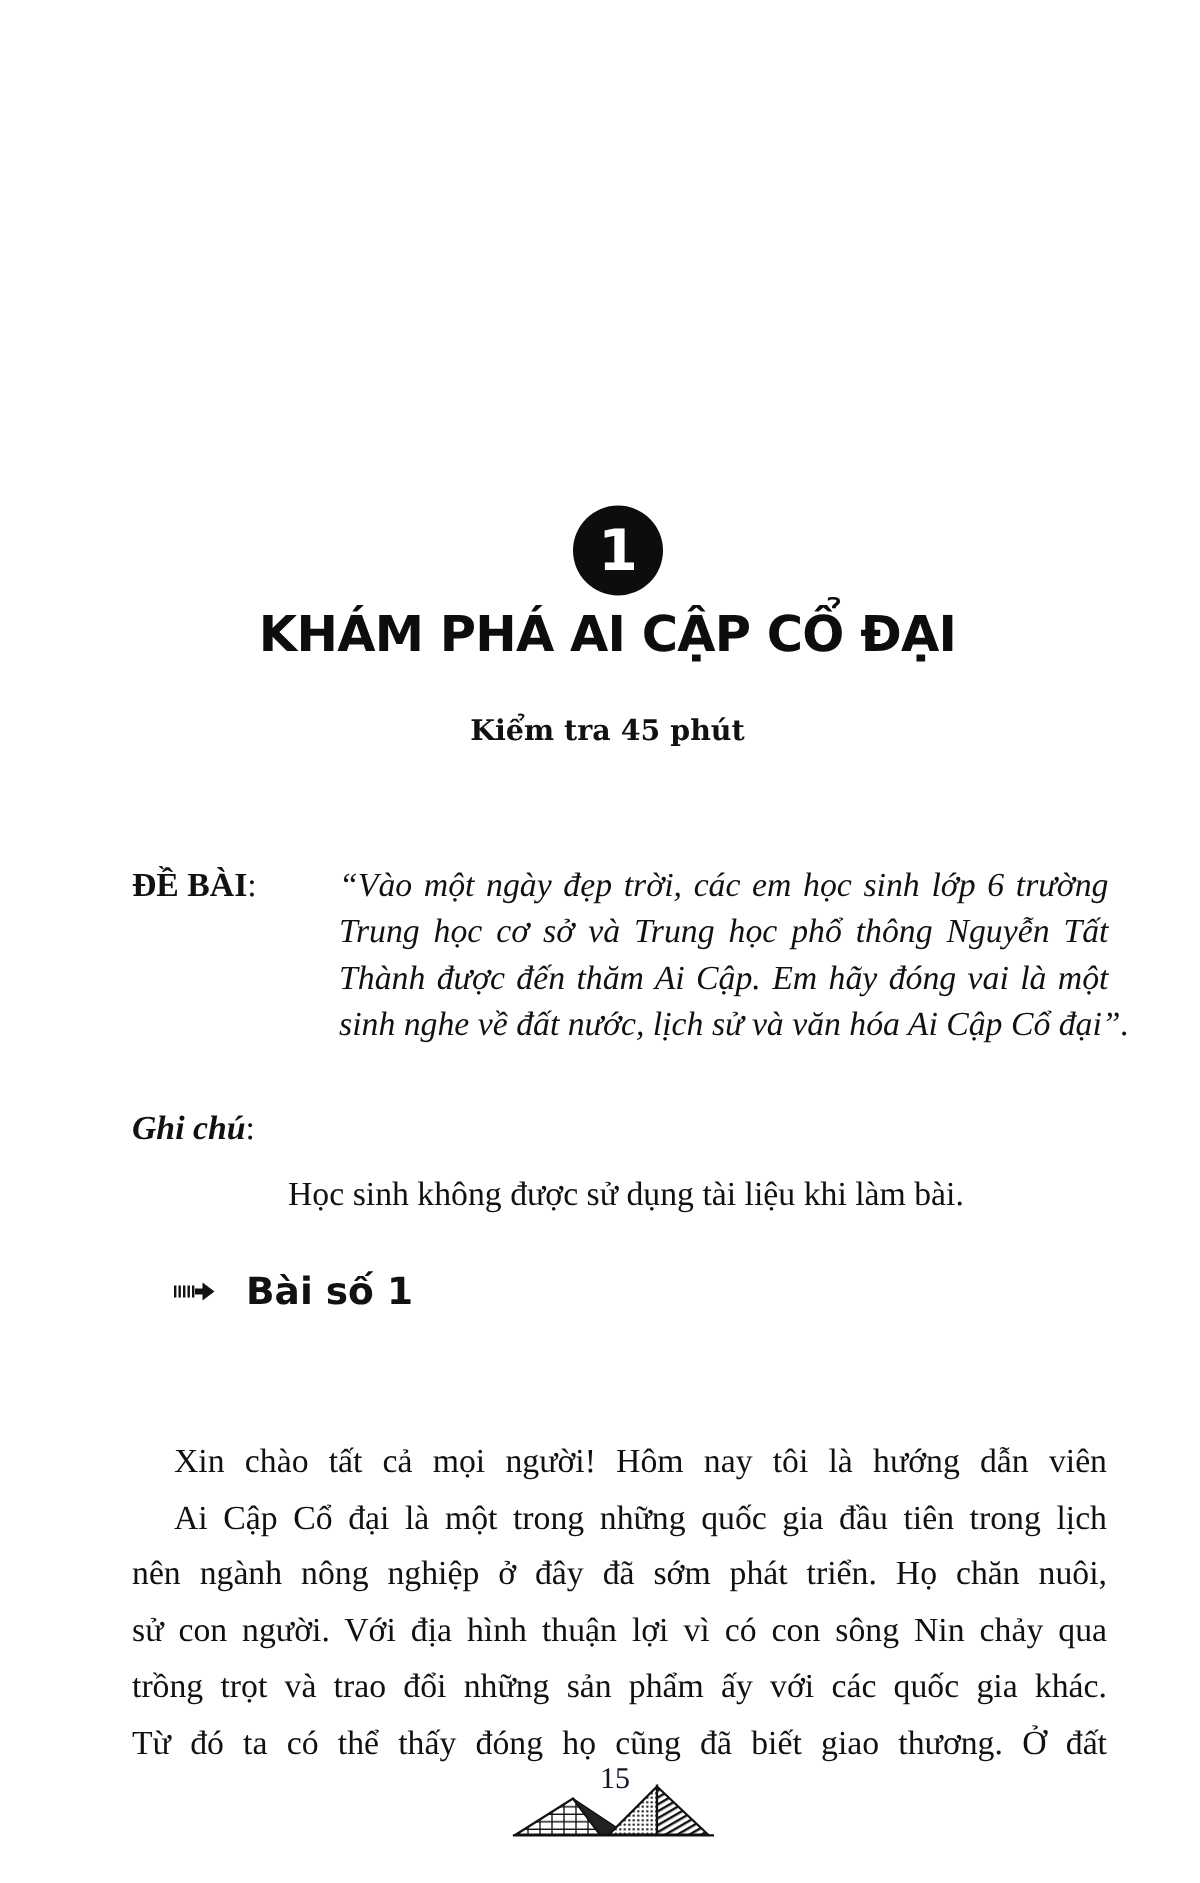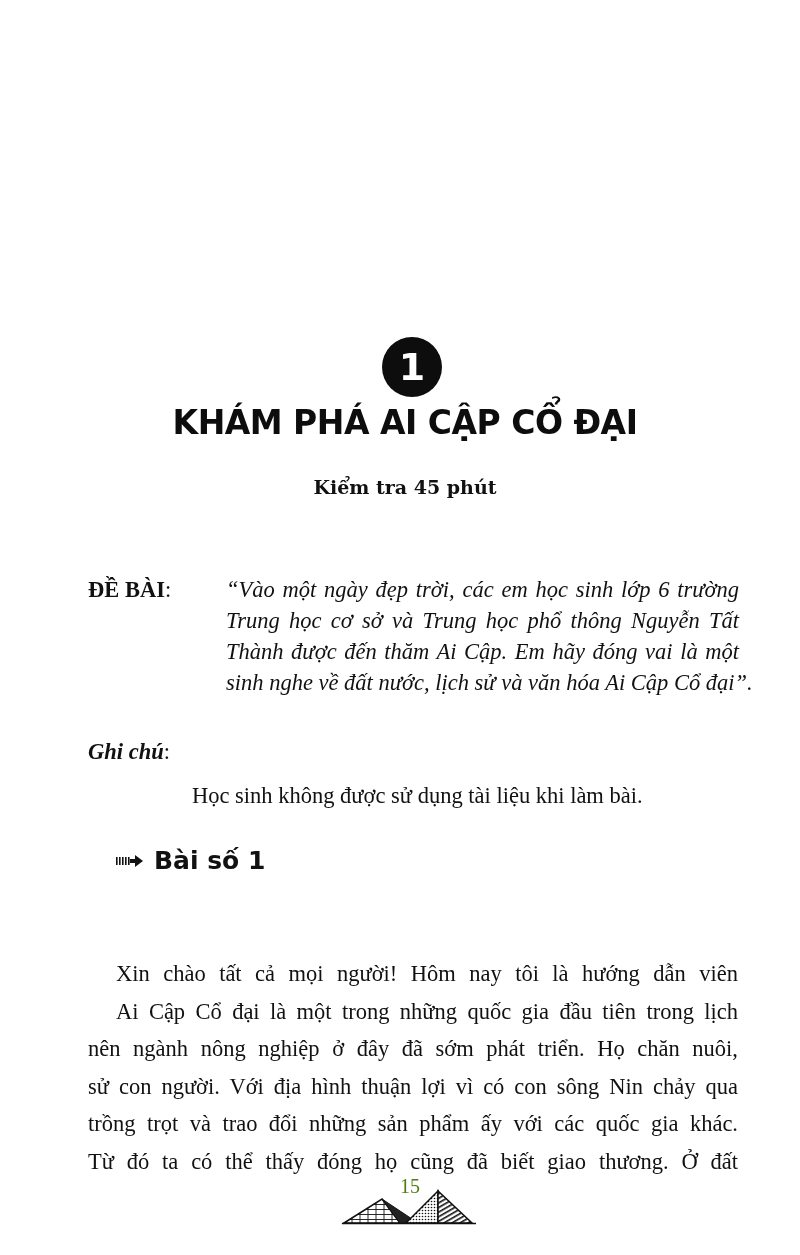--- a/index.html
+++ b/index.html
@@ -35,42 +35,42 @@
 
   .note {
     position: absolute; left: 88px; top: 736px; width: 650px;
     font-size: 22.5px; line-height: 31px; white-space: nowrap;
   }
   .note-label { font-weight: bold; font-style: italic; }
   .note-text { position: absolute; left: 104px; top: 0; margin-top: 44px; }
 
   .section-heading {
     position: absolute; left: 116px; top: 846px;
-    display: flex; align-items: center; gap: 10px;
+    display: flex; align-items: center; gap: 20px;
   }
   .arrow-icon { width: 28px; height: 14px; display: inline-block; }
   .section-title {
     font-family: "DejaVu Sans", sans-serif; font-weight: bold; font-size: 25px; color: #111;
   }
 
   .body-text {
     position: absolute; left: 88px; top: 955px; width: 650px;
     font-size: 22.5px; line-height: 37.5px;
   }
   .body-text p { margin: 0; }
   .body-line { display: block; white-space: nowrap; text-align: justify; text-align-last: justify; }
   .body-line.last { text-align-last: left; }
   .indent { padding-left: 28px; }
 
   .footer {
     position: absolute; left: 340px; top: 1175px; width: 140px; height: 50px;
   }
   .page-number {
     position: absolute; left: 0; top: 0; width: 140px; text-align: center;
-    font-family: "Liberation Serif", serif; font-size: 20px; color: #4d7c0f;
+    font-family: "Liberation Serif", serif; font-size: 20px; color: #0f172a;
   }
   .pyramid-icon { position: absolute; left: 0; top: 10px; }
 </style>
 </head>
 <body>
 
 <div class="page">
 
   <div class="chapter-badge">
     <span>1</span>

